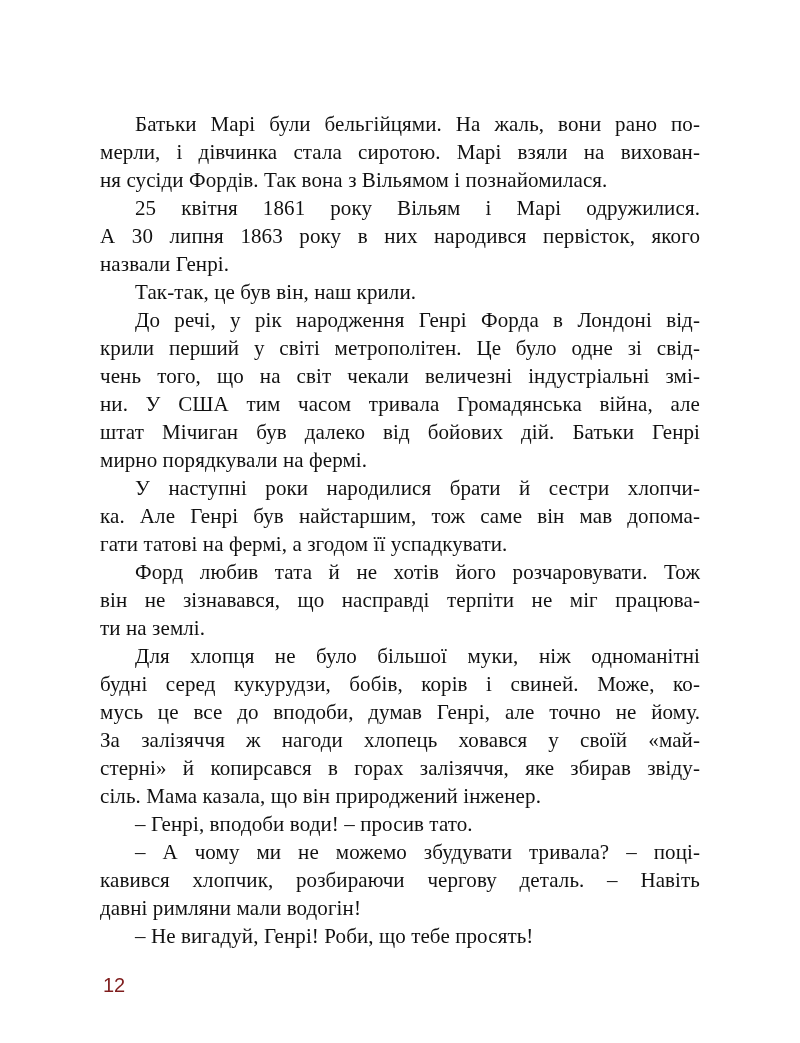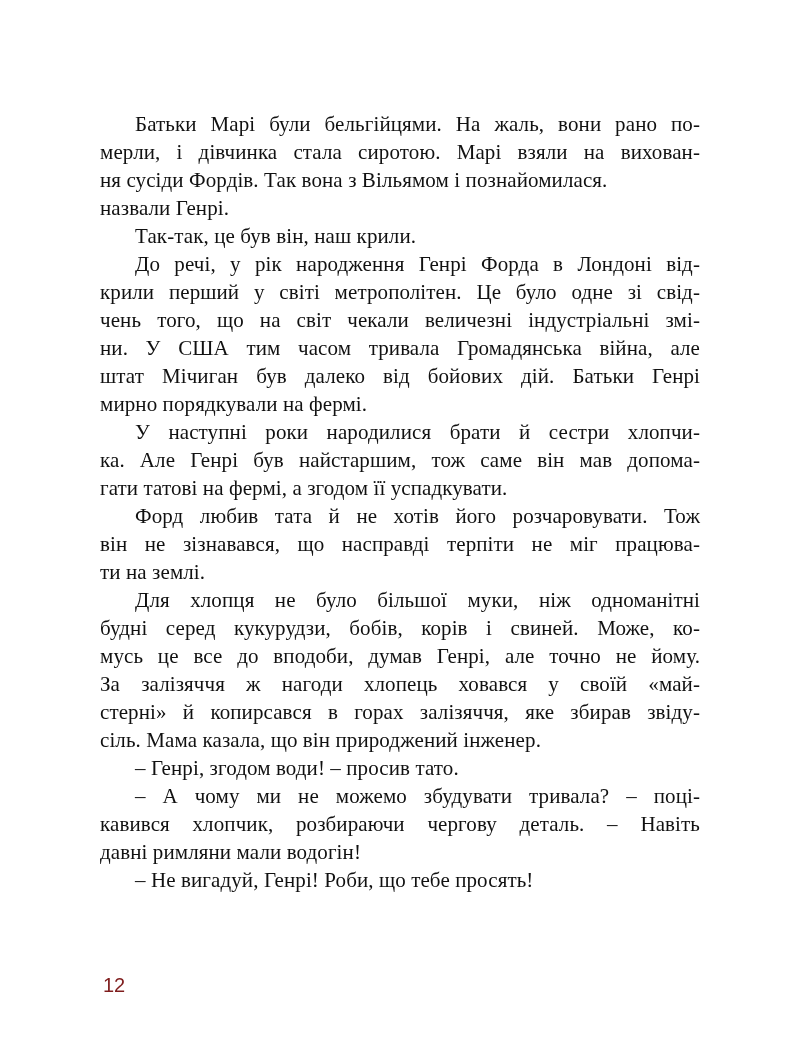--- a/index.html
+++ b/index.html
@@ -56,20 +56,22 @@
 <body>
 
 <div class="book-page">
   <div class="page-text">
       <div class="para">
         <div class="line indent">Батьки Марі були бельгійцями. На жаль, вони рано по-</div>
         <div class="line">мерли, і дівчинка стала сиротою. Марі взяли на вихован-</div>
         <div class="line final">ня сусіди Фордів. Так вона з Вільямом і познайомилася.</div>
       </div>
       <div class="para">
+        <div class="line indent">25 квітня 1861 року Вільям і Марі одружилися.</div>
+        <div class="line">А 30 липня 1863 року в них народився первісток, якого</div>
         <div class="line final">назвали Генрі.</div>
       </div>
       <div class="para">
         <div class="line indent final">Так-так, це був він, наш крили.</div>
       </div>
       <div class="para">
         <div class="line indent">До речі, у рік народження Генрі Форда в Лондоні від-</div>
         <div class="line">крили перший у світі метрополітен. Це було одне зі свід-</div>
         <div class="line">чень того, що на світ чекали величезні індустріальні змі-</div>
         <div class="line">ни. У США тим часом тривала Громадянська війна, але</div>
@@ -88,21 +90,21 @@
       </div>
       <div class="para">
         <div class="line indent">Для хлопця не було більшої муки, ніж одноманітні</div>
         <div class="line">будні серед кукурудзи, бобів, корів і свиней. Може, ко-</div>
         <div class="line">мусь це все до вподоби, думав Генрі, але точно не йому.</div>
         <div class="line">За залізяччя ж нагоди хлопець ховався у своїй «май-</div>
         <div class="line">стерні» й копирсався в горах залізяччя, яке збирав звіду-</div>
         <div class="line final">сіль. Мама казала, що він природжений інженер.</div>
       </div>
       <div class="para">
-        <div class="line indent final">– Генрі, згодом води! – просив тато.</div>
+        <div class="line indent final">– Генрі, вподоби води! – просив тато.</div>
       </div>
       <div class="para">
         <div class="line indent">– А чому ми не можемо збудувати тривала? – поці-</div>
         <div class="line">кавився хлопчик, розбираючи чергову деталь. – Навіть</div>
         <div class="line final">давні римляни мали водогін!</div>
       </div>
       <div class="para">
         <div class="line indent final">– Не вигадуй, Генрі! Роби, що тебе просять!</div>
       </div>
     </div>

